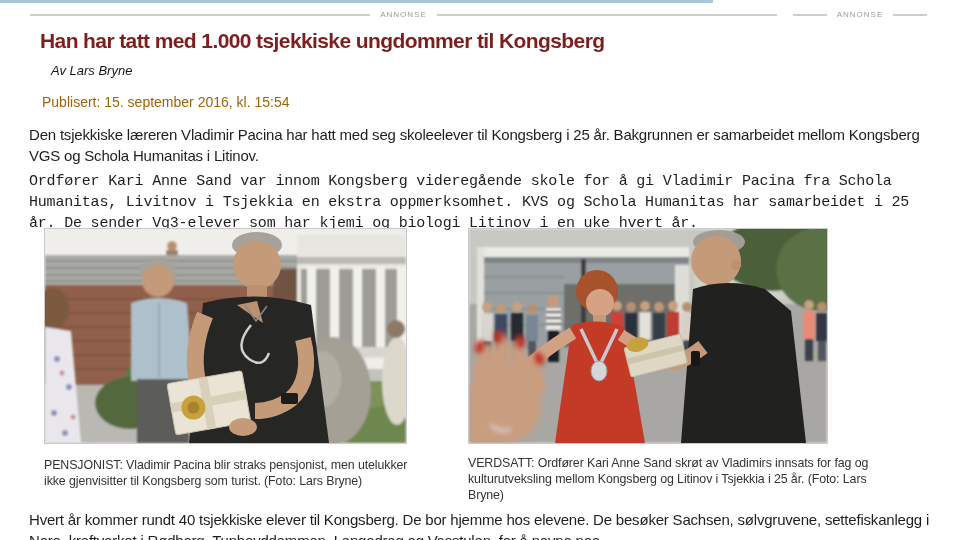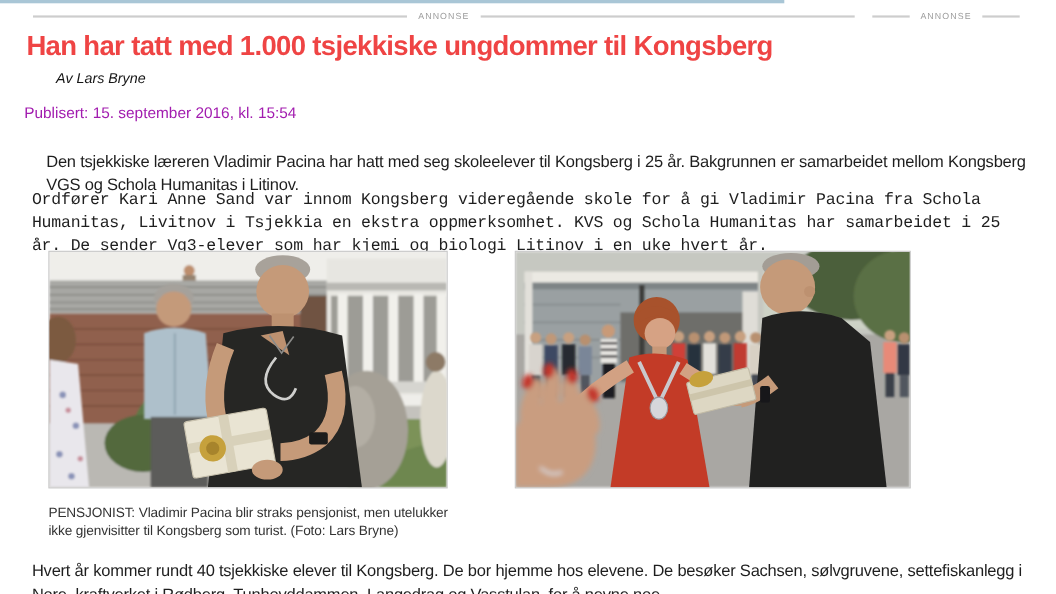--- a/index.html
+++ b/index.html
@@ -8,24 +8,24 @@
     font-family:"Liberation Sans",sans-serif;position:relative;color:#1f1f1f;
   }
   .abs{position:absolute;}
   #top-bar{left:0;top:0;width:713px;height:3px;background:#a9c6d6;}
   #ad-row{left:30px;top:11px;width:897px;display:flex;align-items:flex-end;gap:16px;}
   .ad-slot{display:flex;align-items:center;gap:10px;}
   .ad-slot-main{flex:1;}
   .ad-slot-side{width:134px;}
   .ad-line{flex:1;height:0;border-top:2px solid #cdcdcd;}
   .ad-label{font-size:8px;color:#9b9b9b;letter-spacing:1px;line-height:1;white-space:nowrap;}
-  #headline{left:24px;top:29px;width:915px;font-size:25px;font-weight:bold;
-    letter-spacing:-0.6px;color:#ef4444;line-height:1.1;}
+  #headline{left:40px;top:29px;width:915px;font-size:21px;font-weight:bold;
+    letter-spacing:-0.6px;color:#7f1d1d;line-height:1.1;}
   #byline{left:29px;top:63px;font-size:13px;font-style:italic;color:#151515;margin-left:22px;}
-  #published{left:22px;top:94px;font-size:14px;color:#a21caf;}
+  #published{left:42px;top:94px;font-size:14px;color:#a16207;}
   .para{left:29px;width:908px;font-size:15px;line-height:21px;letter-spacing:-0.2px;color:#1e1e1e;}
   #para-1{top:124px;}
   #para-2{top:171px;}
   #para-3{top:509px;}
   figure{margin:0;padding:0;}
   #figure-left{left:44px;top:228px;width:380px;}
   #figure-right{left:468px;top:228px;width:412px;}
   .photo-frame{border:1px solid #c9c9c9;line-height:0;display:inline-block;background:#eee;}
   .caption{margin-top:8px;font-size:12.4px;line-height:16px;color:#333333;letter-spacing:-0.1px;}
   #caption-left{width:372px;margin-top:10px;}
@@ -46,21 +46,21 @@
     <div class="ad-line"></div>
     <span class="ad-label">ANNONSE</span>
     <div class="ad-line"></div>
   </div>
 </div>
 
 <h1 id="headline" class="abs" style="margin:0;">Han har tatt med 1.000 tsjekkiske ungdommer til Kongsberg</h1>
 <div id="byline" class="abs">Av Lars Bryne</div>
 <div id="published" class="abs">Publisert: 15. september 2016, kl. 15:54</div>
 
-<p id="para-1" class="abs para" style="margin:13px;">Den tsjekkiske læreren Vladimir Pacina har hatt med seg skoleelever til Kongsberg i 25 år. Bakgrunnen er samarbeidet mellom Kongsberg VGS og Schola Humanitas i Litinov.</p>
+<p id="para-1" class="abs para" style="margin:0;">Den tsjekkiske læreren Vladimir Pacina har hatt med seg skoleelever til Kongsberg i 25 år. Bakgrunnen er samarbeidet mellom Kongsberg VGS og Schola Humanitas i Litinov.</p>
 <p id="para-2" class="abs para" style="margin:0;font-family:Liberation Mono, monospace;">Ordfører Kari Anne Sand var innom Kongsberg videregående skole for å gi Vladimir Pacina fra Schola Humanitas, Livitnov i Tsjekkia en ekstra oppmerksomhet. KVS og Schola Humanitas har samarbeidet i 25 år. De sender Vg3-elever som har kjemi og biologi Litinov i en uke hvert år.</p>
 
 <figure id="figure-left" class="abs">
   <div class="photo-frame">
     <svg width="361" height="214" viewBox="0 0 361 214">
       <defs>
         <filter id="pb1" x="-5%" y="-5%" width="110%" height="110%">
             <feGaussianBlur stdDeviation="0.8"></feGaussianBlur>
           </filter>
         <filter id="pb2" x="-20%" y="-20%" width="140%" height="140%">
@@ -244,15 +244,16 @@
         <ellipse cx="50" cy="133" rx="8" ry="22" fill="#c99d80" transform="rotate(-6 50 133)"></ellipse>
         <ellipse cx="66" cy="147" rx="8" ry="20" fill="#c99d80" transform="rotate(-20 66 147)"></ellipse>
         <ellipse cx="11" cy="118" rx="5" ry="7" fill="#c2352a" transform="rotate(18 11 118)"></ellipse>
         <ellipse cx="30" cy="108" rx="5" ry="7" fill="#c2352a" transform="rotate(8 30 108)"></ellipse>
         <ellipse cx="51" cy="113" rx="5" ry="7" fill="#c2352a" transform="rotate(-6 51 113)"></ellipse>
         <ellipse cx="70" cy="130" rx="5" ry="7" fill="#c2352a" transform="rotate(-20 70 130)"></ellipse>
         <path d="M22,196 q10,9 20,4" stroke="#d8d8da" stroke-width="2.5" fill="none"></path>
       </g>
     </svg>
   </div>
+  <figcaption id="caption-right" class="caption">VERDSATT: Ordfører Kari Anne Sand skrøt av Vladimirs innsats for fag og kulturutveksling mellom Kongsberg og Litinov i Tsjekkia i 25 år. (Foto: Lars Bryne)</figcaption>
 </figure>
 
 <p id="para-3" class="abs para" style="margin:0;">Hvert år kommer rundt 40 tsjekkiske elever til Kongsberg. De bor hjemme hos elevene. De besøker Sachsen, sølvgruvene, settefiskanlegg i Nore, kraftverket i Rødberg, Tunhovddammen, Langedrag og Vasstulan, for å nevne noe.</p>
 
 </body></html>

